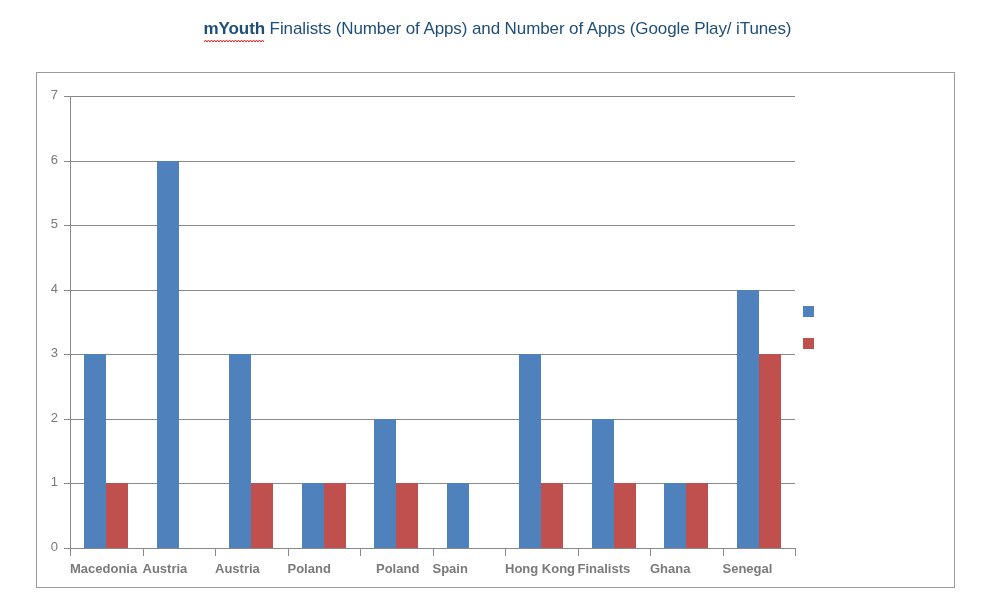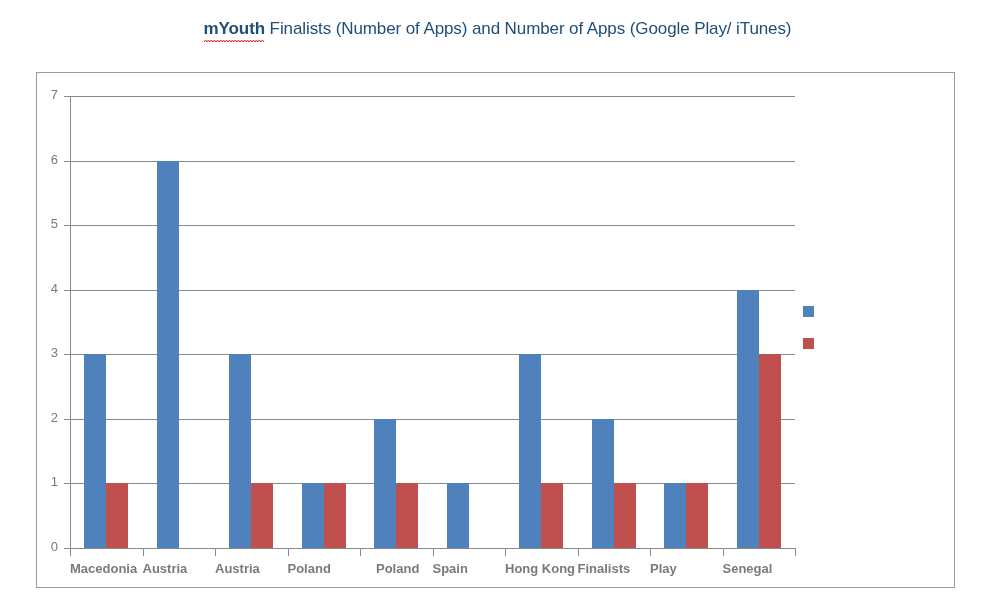--- a/index.html
+++ b/index.html
@@ -252,21 +252,21 @@
     </div>
   <div id="x-labels">
       <div class="x-label" style="left: 70px; width: 72.5px;">Macedonia</div>
       <div class="x-label" style="left: 142.5px; width: 72.5px;">Austria</div>
       <div class="x-label" style="left: 215px; width: 72.5px;">Austria</div>
       <div class="x-label" style="left: 287.5px; width: 72.5px;">Poland</div>
       <div class="x-label" style="left: 376px; width: 72.5px;">Poland</div>
       <div class="x-label" style="left: 432.5px; width: 72.5px;">Spain</div>
       <div class="x-label" style="left: 505px; width: 72.5px;">Hong Kong</div>
       <div class="x-label" style="left: 577.5px; width: 72.5px;">Finalists</div>
-      <div class="x-label" style="left: 650px; width: 72.5px;">Play</div>
+      <div class="x-label" style="left: 650px; width: 72.5px;">Ghana</div>
       <div class="x-label" style="left: 722.5px; width: 72.5px;">Senegal</div>
     </div>
 
   <div class="legend" id="legend">
       <div class="legend-entry">
         <span class="legend-swatch series-0" style="background: rgb(79, 129, 189);"></span>
       </div>
       <div class="legend-entry">
         <span class="legend-swatch series-1" style="background: rgb(192, 80, 77);"></span>
       </div>

